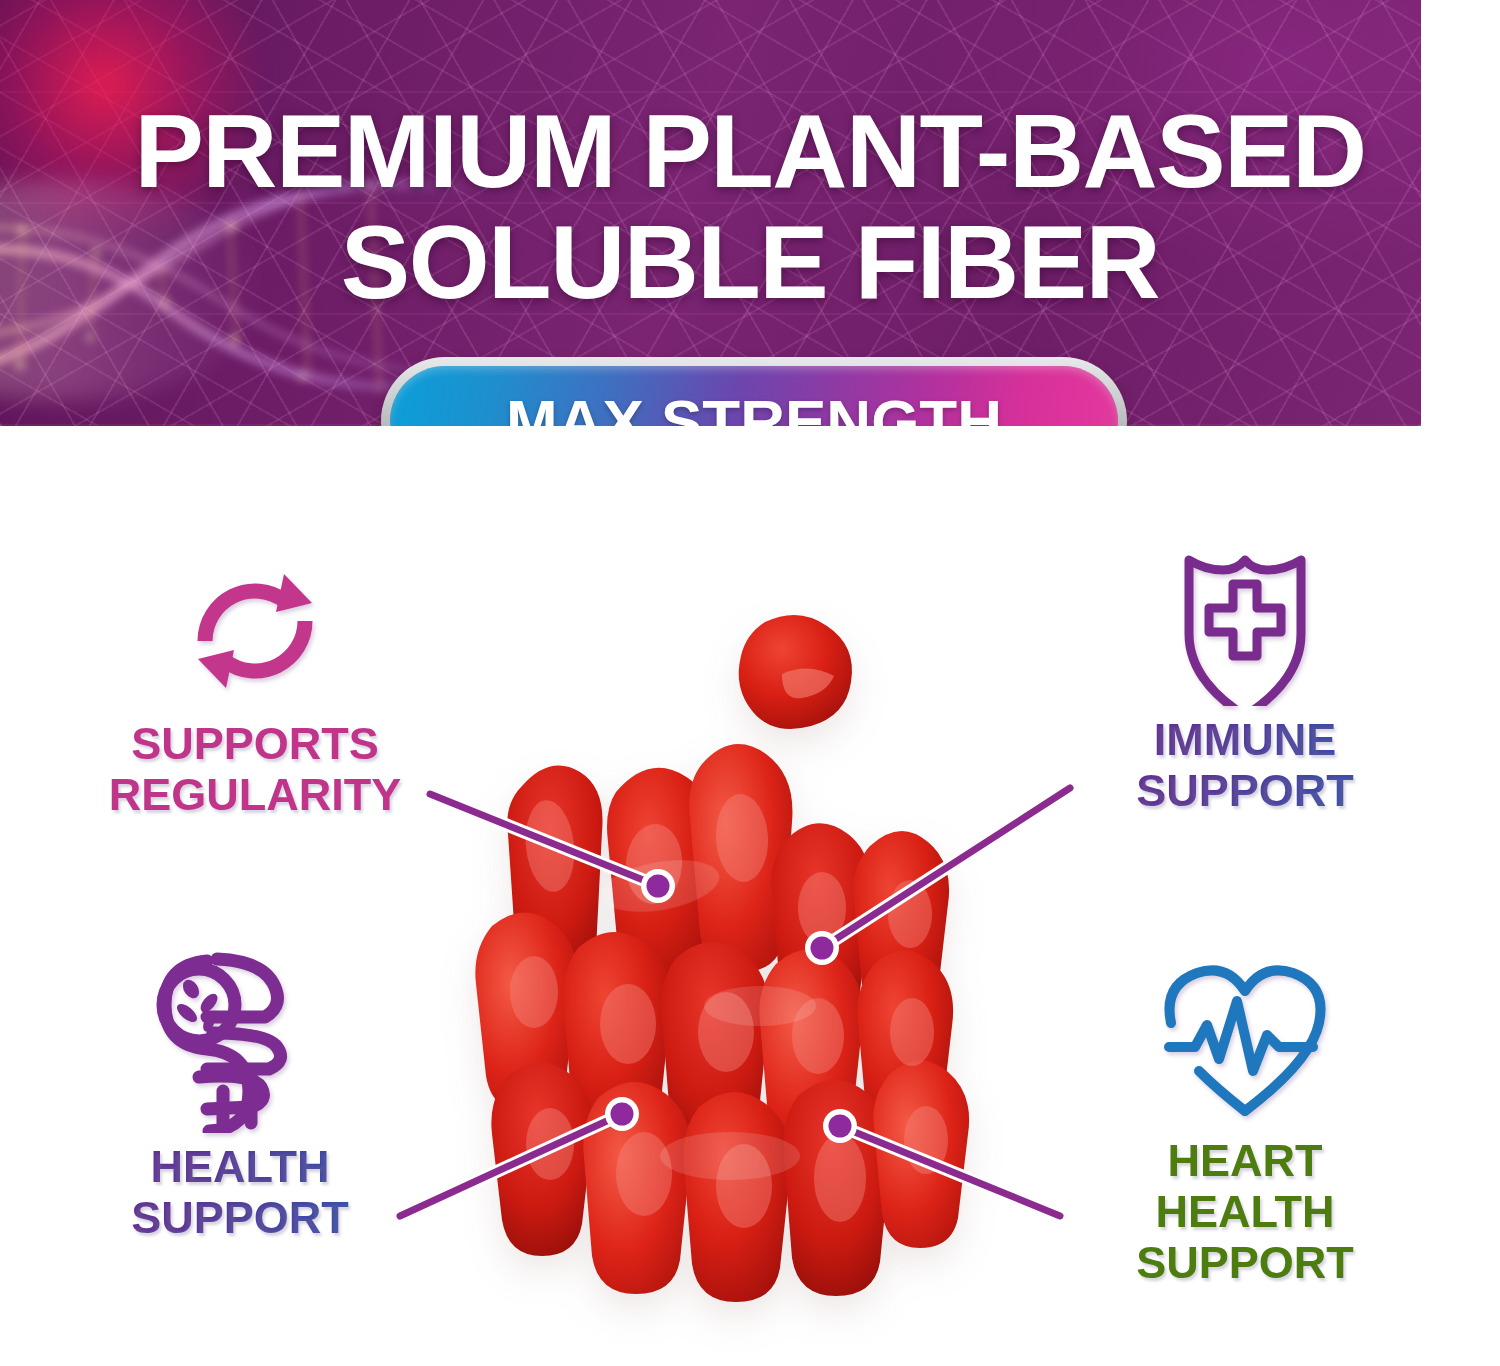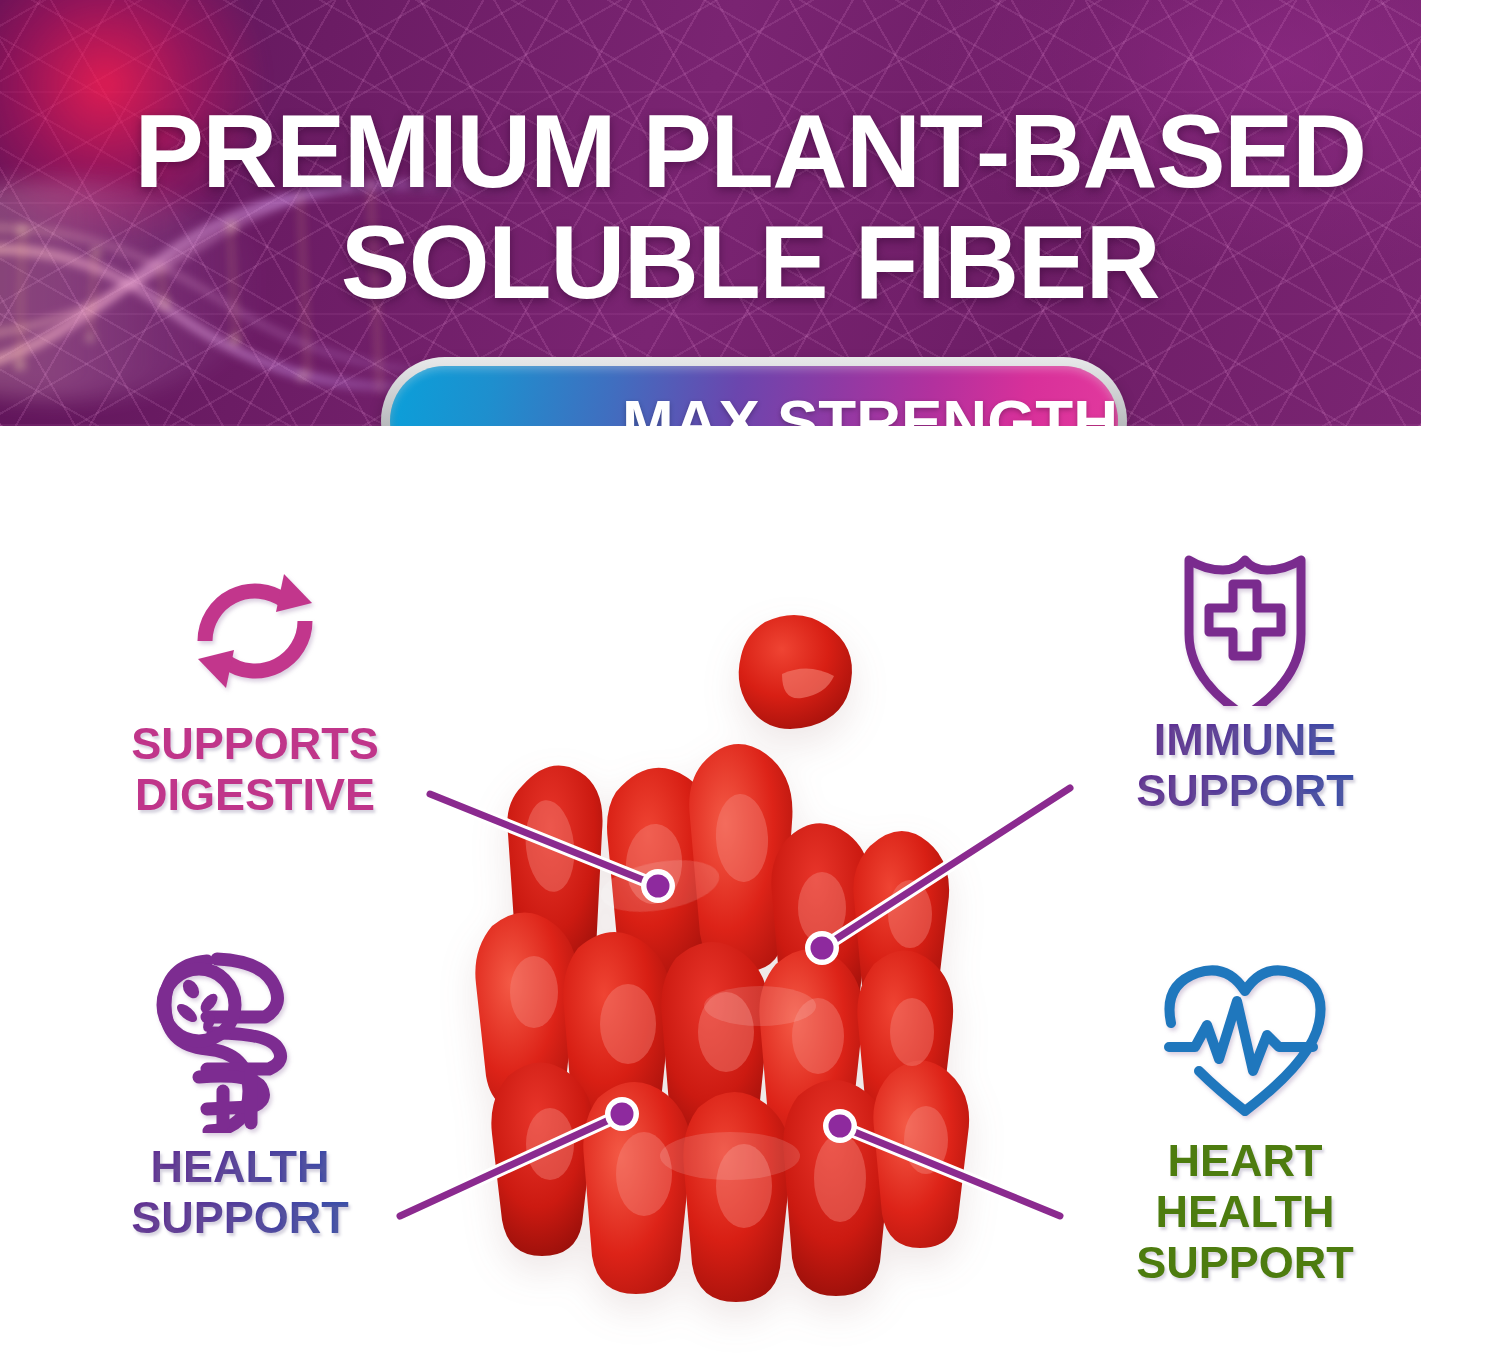--- a/index.html
+++ b/index.html
@@ -63,21 +63,21 @@
     position:absolute; left:381px; top:357px; width:746px; height:128px;
     border-radius:64px;
     background:linear-gradient(180deg,#e8e9ea 0%,#c9cbcd 35%,#a8abae 70%,#dfe0e1 100%);
     box-shadow:0 6px 14px rgba(0,0,0,.22);
     padding:9px;
   }
   .badge-inner {
     width:100%; height:100%;
     border-radius:56px;
     background:linear-gradient(100deg,#0aa0da 0%,#1e8fce 14%,#3f6fc0 30%,#6b46ae 47%,#8e3aa4 60%,#b2319e 73%,#d8309a 86%,#e33a9e 100%);
-    display:flex; align-items:center; justify-content:flex-end;
+    display:flex; align-items:center; justify-content:center;
     box-shadow:inset 0 3px 8px rgba(255,255,255,.30), inset 0 -4px 10px rgba(0,0,0,.18);
   }
   .badge-text {
     color:#ffffff; font-weight:bold; font-size:62px;
     letter-spacing:0px; white-space:nowrap;
     text-shadow:0 2px 5px rgba(0,0,0,.28);
   }
 
   
   .stage { position:absolute; left:0; top:426px; width:1212px; height:940px; background:#fff; }
@@ -293,21 +293,21 @@
         <g fill="none" stroke="#c2368c" stroke-width="15" stroke-linecap="butt">
           <path d="M25 85 A 50 50 0 0 1 105 45"></path>
           <path d="M125 65 A 50 50 0 0 1 45 105"></path>
         </g>
         <path d="M104 18 L132 47 L96 56 Z" fill="#c2368c"></path>
         <path d="M46 132 L18 103 L54 94 Z" fill="#c2368c"></path>
       </svg>
     </div>
     <div class="feat-label grad-pink">
       <div>SUPPORTS</div>
-      <div>DIGESTIVE</div>
+      <div>REGULARITY</div>
     </div>
   </div>
 
   <div class="feature" id="f-immune">
     <div class="icon">
       <svg width="156" height="168" viewBox="0 0 156 168">
         <path d="M22 22 q16 10 34 10 q14 0 22 -10 q8 10 22 10 q18 0 34 -10 l0 74 q0 46 -56 82 q-56 -36 -56 -82 z" fill="none" stroke="#7a2b8e" stroke-width="9" stroke-linejoin="round"></path>
         <path d="M66 46 h24 v24 h24 v24 h-24 v24 h-24 v-24 h-24 v-24 h24 z" fill="none" stroke="#7a2b8e" stroke-width="9" stroke-linejoin="round"></path>
       </svg>
     </div>

